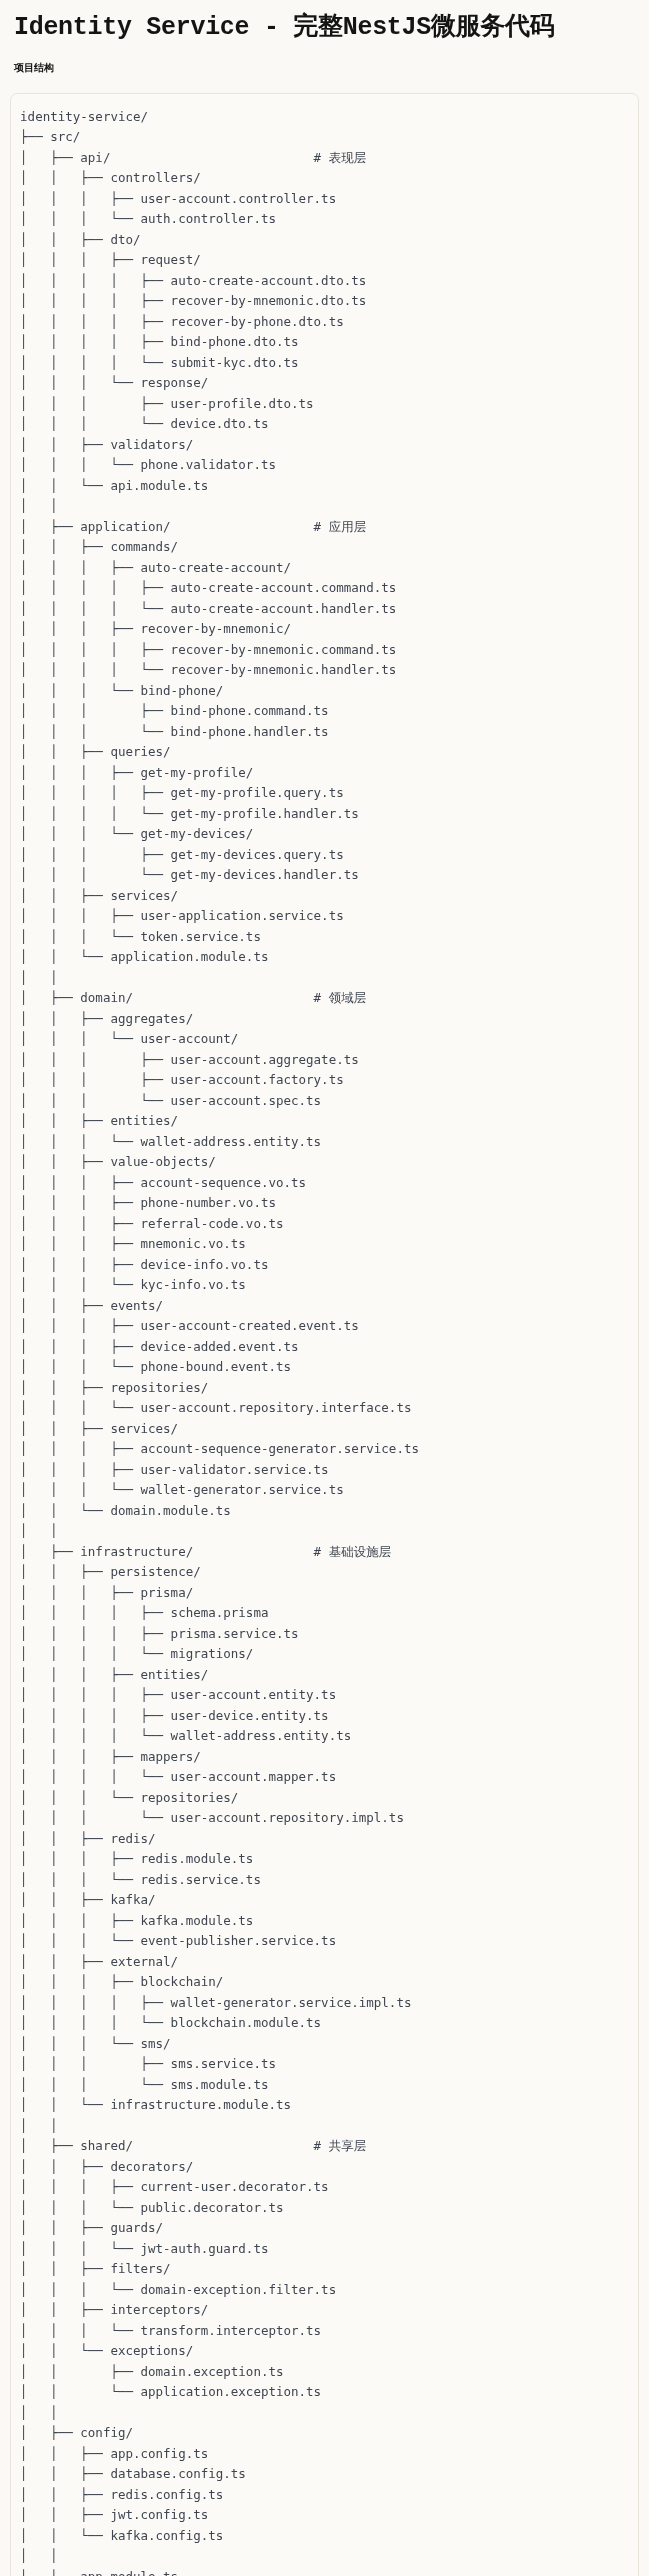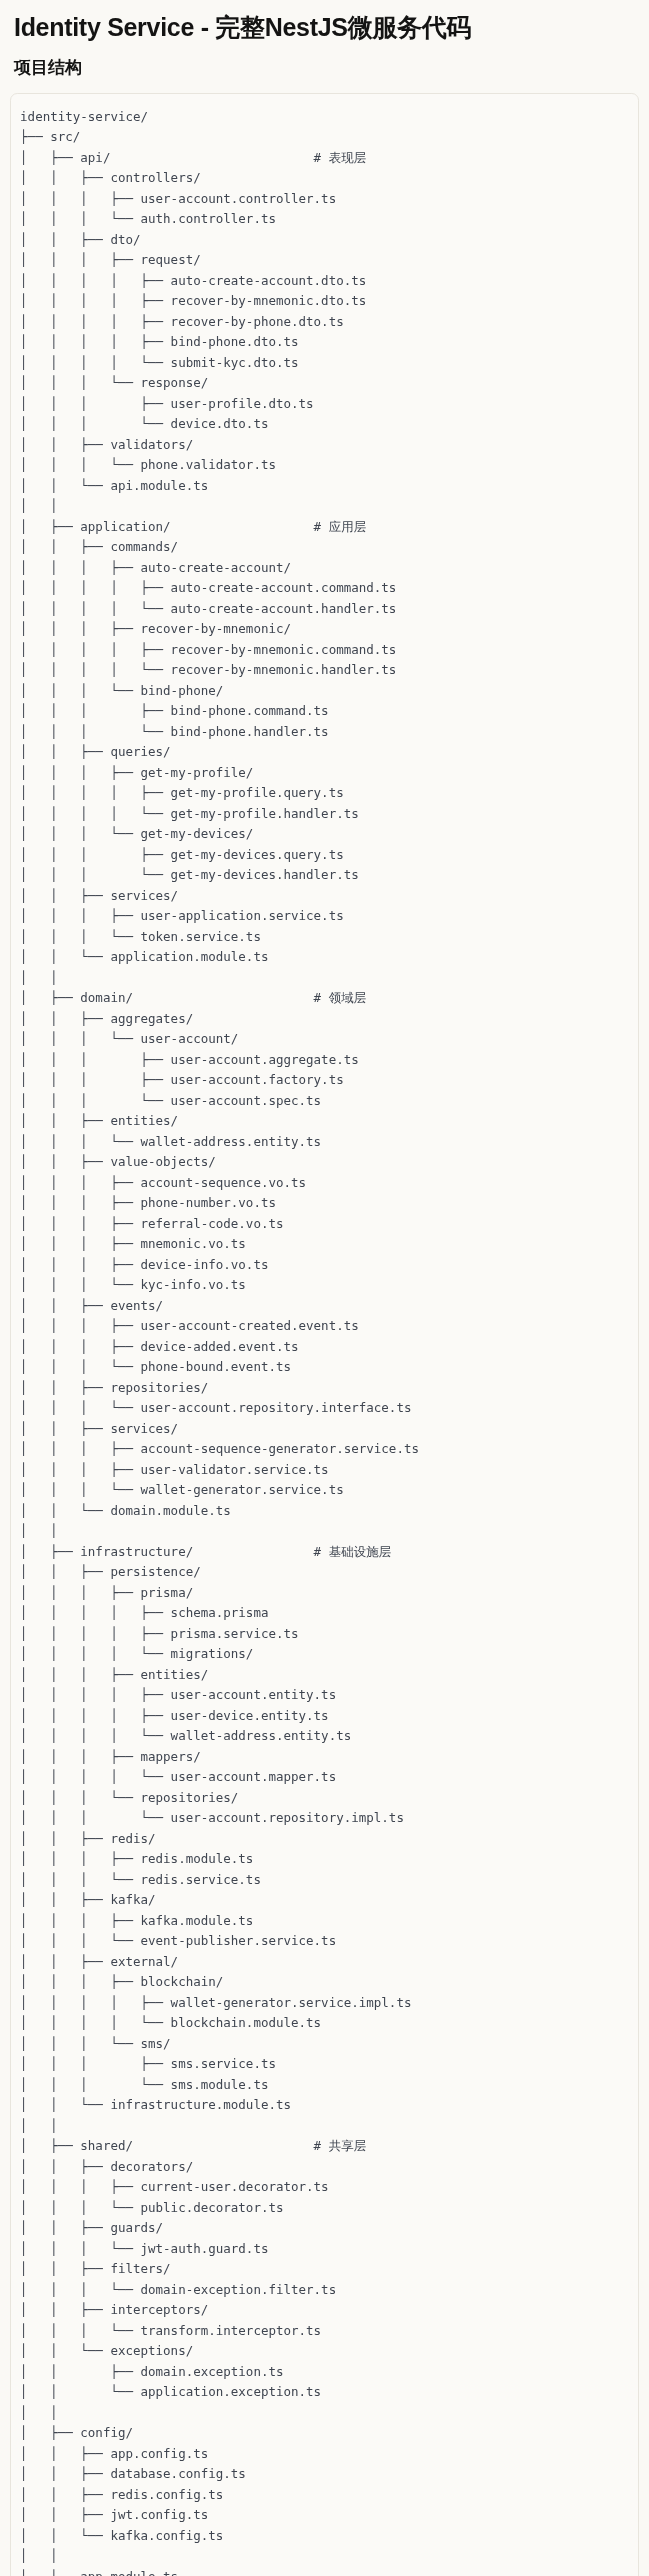--- a/index.html
+++ b/index.html
@@ -6,32 +6,32 @@
   html, body {
     margin: 0; padding: 0;
     width: 649px; height: 3043px;
     background: #faf9f5;
     font-family: "Liberation Sans", "DejaVu Sans", sans-serif;
     overflow: hidden;
   }
   .page-title {
     margin: 0;
     padding: 13.4px 0 0 14px;
-    font-family: Liberation Sans, sans-serif;
+    font-family: Liberation Mono, monospace;
     font-weight: 700;
     font-size: 25px;
     line-height: 29px;
     letter-spacing: -0.3px;
     color: #141413;
   }
   .section-heading {
     margin: 15.5px 0 0 14px;
     font-family: "Liberation Sans", "DejaVu Sans", sans-serif;
     font-weight: 700;
-    font-size: 17px;
+    font-size: 10px;
     line-height: 20.6px;
     color: #141413;
   }
   .code-card {
     margin: 14.4px 10.3px 0 10.3px;
     height: 2937px;
     background: #fbfaf7;
     border: 0.5px solid #e8e5dd;
     border-radius: 7.2px;
     overflow: hidden;

